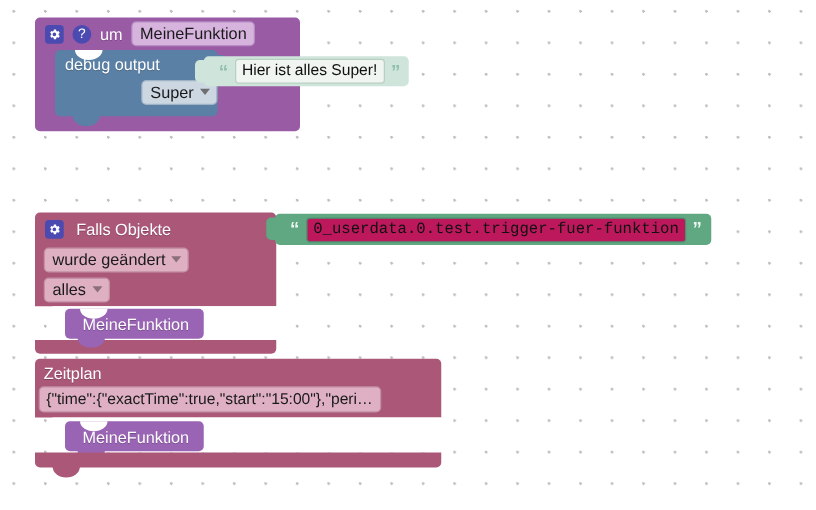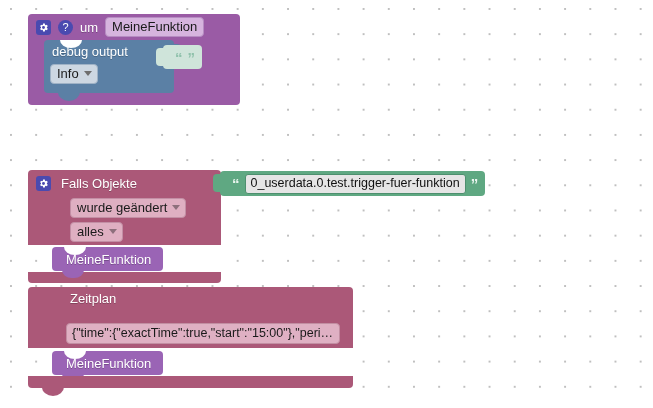--- a/index.html
+++ b/index.html
@@ -96,20 +96,21 @@
     font-size: 13px;
     padding: 1px 6px 2px 6px;
     line-height: 15px;
     white-space: nowrap;
   }
 
   
   .stmt-wrap {
     margin-left: 16px;
     position: relative;
+    text-align: right;
   }
 
   
   .debug-block {
     background: #5b80a5;
     border-radius: 4px;
     width: 130px;
     padding-bottom: 6px;
     position: relative;
   }
@@ -202,39 +203,39 @@
     background: #f0f5f1;
     border: 1px solid #b8cfc2;
     border-radius: 3px;
     color: #101010;
     font-size: 12.5px;
     padding: 1px 5px 2px 5px;
     line-height: 15px;
     white-space: nowrap;
   }
   .str-dark .str-field {
-    background: #e5e5e5;
+    background: #be185d;
     border-color: #4d8f6e;
+    font-family: Liberation Mono, monospace;
   }
 
   
   .trig-block { background: #ab5878; }
   .trig-head {
     height: 27px;
     display: flex;
     align-items: center;
     padding-left: 8px;
     gap: 10px;
   }
   .trig-row {
     display: flex;
     align-items: center;
     gap: 6px;
     padding: 1px 0 3px 7px;
-    margin-left: 35px;
   }
   .trig-row .blk-label { font-size: 13px; }
 
   .long-field {
     display: inline-block;
     background: #dfb0c3;
     border: 1px solid #c28ea2;
     border-radius: 4px;
     color: #1a1a1a;
     font-size: 12.5px;
@@ -284,34 +285,35 @@
 
       <div class="stmt-wrap" style="padding-top:0; padding-bottom:12px;">
         <div class="debug-block">
           <div class="notch-top"></div>
           <div class="debug-row1">
             <span class="blk-label">debug output</span>
           </div>
           <div class="plug" style="background:#5b80a5; top:4px;"></div>
           <div class="debug-row2">
             <span class="field-drop">
-              <span>Info</span>
+              <span>Super</span>
               <i class="caret"></i>
             </span>
           </div>
           <div class="notch-bottom" style="background:#5b80a5; left:14px;"></div>
         </div>
       </div>
 
     </div>
   </div>
 
   <div class="str-block str-light" style="left:163px; top:45px;">
     <span class="str-tab"></span>
     <span class="quote">“</span>
+    <span class="str-field">Hier ist alles Super!</span>
     <span class="quote">”</span>
   </div>
 
   <div class="blk" style="left:28px; top:170px; width:167px;">
     <div class="blk-body trig-block" style="width:193px; border-bottom-left-radius:0; border-bottom-right-radius:0;">
 
       <div class="trig-head">
         <span class="icon-btn">
           <svg width="11" height="11" viewBox="0 0 24 24" aria-hidden="true">
             <path fill="#ffffff" d="M19.4 13a7.6 7.6 0 0 0 0-2l2-1.6-2-3.4-2.4 1a7.6 7.6 0 0 0-1.7-1L15 3.3h-4l-.3 2.6a7.6 7.6 0 0 0-1.7 1l-2.4-1-2 3.4L6.6 11a7.6 7.6 0 0 0 0 2l-2 1.6 2 3.4 2.4-1c.5.4 1.1.8 1.7 1l.3 2.7h4l.3-2.6c.6-.3 1.2-.6 1.7-1l2.4 1 2-3.4-2-1.7zM12 15.2A3.2 3.2 0 1 1 12 8.8a3.2 3.2 0 0 1 0 6.4z"></path>
@@ -349,21 +351,21 @@
   <div class="str-block str-dark" style="left:220px; top:171px; height:25px;">
     <span class="str-tab"></span>
     <span class="quote">“</span>
     <span class="str-field">0_userdata.0.test.trigger-fuer-funktion</span>
     <span class="quote">”</span>
   </div>
 
   <div class="blk" style="left:28px; top:287px; width:325px;">
     <div class="blk-body trig-block" style="width:325px; border-bottom-left-radius:0; border-bottom-right-radius:0;">
 
-      <div class="trig-row" style="padding-top:4px; padding-bottom:16px;">
+      <div class="trig-row" style="padding-top:4px; padding-bottom:2px;">
         <span class="blk-label">Zeitplan</span>
       </div>
 
       <div class="trig-row" style="padding-left:3px; padding-bottom:4px;">
         <span class="long-field">{"time":{"exactTime":true,"start":"15:00"},"peri…</span>
       </div>
     </div>
 
     <div class="inner-channel" style="width:311px; height:28px; background:#ffffff;">
       <div class="call-block" style="margin-left:10px; margin-top:3px;">

